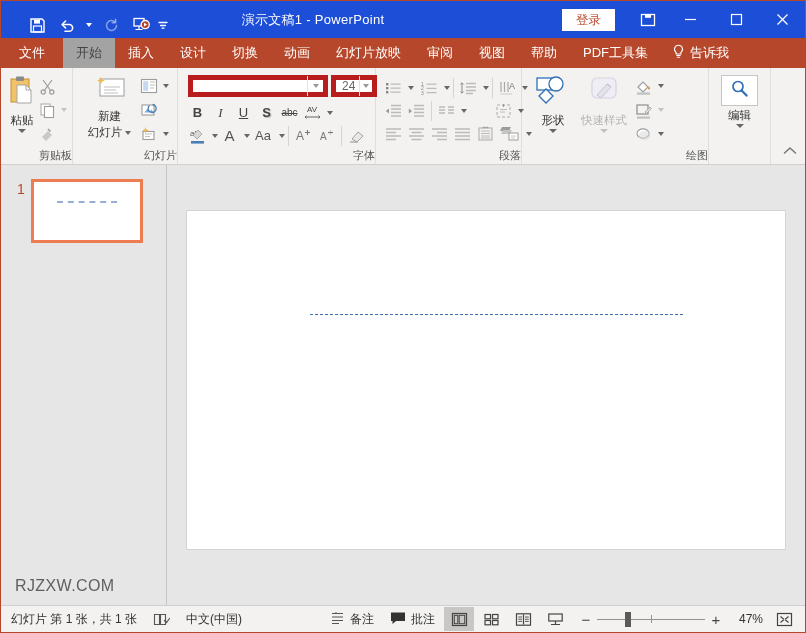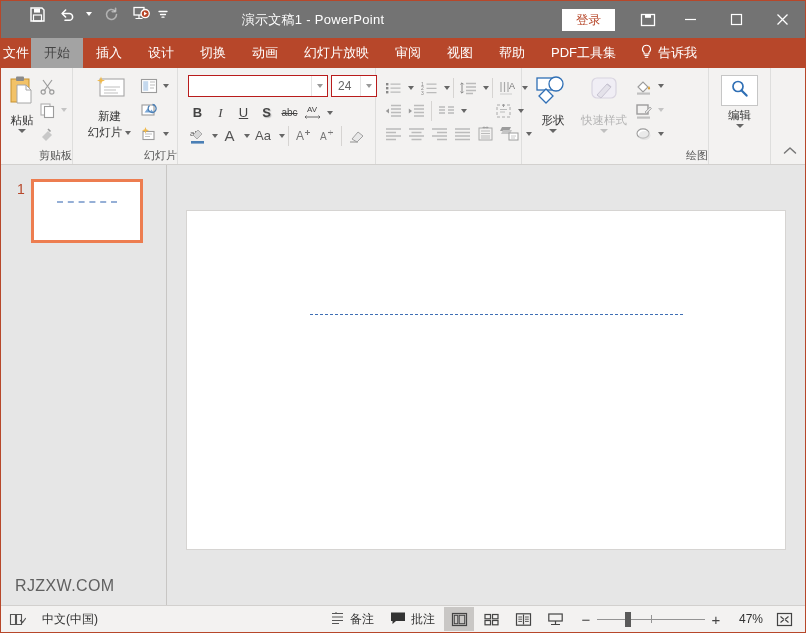--- a/index.html
+++ b/index.html
@@ -14,23 +14,23 @@
     position: relative;
     border: 1px solid #b7472a;
     background: #fff;
     display: flex;
     flex-direction: column;
   }
 
   
   .titlebar {
     height: 37px;
-    background: #737373;
+    background: #1d4ed8;
     display: flex;
-    align-items: flex-start;
+    align-items: flex-end;
     flex: 0 0 37px;
     position: relative;
   }
   .qat { display: flex; align-items: center; padding-left: 22px; gap: 2px; }
   .qat-btn {
     width: 28px; height: 26px;
     display: flex; align-items: center; justify-content: center;
     cursor: pointer;
   }
   .qat-btn svg { display: block; }
@@ -96,21 +96,21 @@
     font-size: 13px;
     padding: 0 13px;
     display: flex; align-items: center;
     cursor: pointer;
     white-space: nowrap;
   }
   .tab.active {
     background: #a3a3a3;
     color: #444;
   }
-  .tab.first { padding: 0 2px; }
+  .tab.first { padding: 0 18px; }
   .tab-ic {
     display: flex; align-items: center; gap: 5px;
     color: #fff; font-size: 13px;
     padding: 0 11px;
     cursor: pointer;
     justify-content: space-between;
   }
 
   
   .ribbon {
@@ -175,21 +175,21 @@
     border-right: 3.5px solid transparent;
     border-top: 4px solid #666;
     margin-left: 3px;
   }
   .mini-caret.dis { border-top-color: #c4c4c4; }
 
   
   .fontbox-row { display: flex; height: 22px; margin: 3px 0 4px 2px; }
   .combo {
     background: #fff;
-    border: 1px solid #b91c1c;
+    border: 5px solid #b91c1c;
     height: 22px;
     display: flex; align-items: center;
     font-size: 12px;
     color: #666;
     position: relative;
   }
   .combo .val { padding: 0 4px 0 6px; flex: 1; }
   .combo .cbtn {
     width: 16px; height: 20px;
     display: flex; align-items: center; justify-content: center;
@@ -599,20 +599,21 @@
           </div>
           <span class="sep-v"></span>
           <div class="fbtn">
             <svg width="19" height="17" viewBox="0 0 19 17">
                 <path d="M5 12l6-7 5 4-6 6z" fill="#e8e8e8" stroke="#a0a0a0" stroke-width="1"></path>
                 <path d="M3 15h8" stroke="#a0a0a0" stroke-width="1.2"></path>
               </svg>
           </div>
         </div>
       </div>
+      <div class="grp-label">字体</div>
     </div>
 
     <div class="grp" style="width:146px">
       <div class="grp-body" style="flex-direction:column;align-items:flex-start;padding-left:6px;padding-top:4px">
         <div class="frow">
           <div class="fbtn">
             <svg width="19" height="16" viewBox="0 0 19 16">
                 <rect x="2" y="3" width="2.4" height="2.4" fill="#888"></rect>
                 <rect x="2" y="7" width="2.4" height="2.4" fill="#888"></rect>
                 <rect x="2" y="11" width="2.4" height="2.4" fill="#888"></rect>
@@ -709,20 +710,21 @@
             <svg width="21" height="17" viewBox="0 0 21 17">
                 <path d="M2 2h9l-2 4H0z" fill="#9c9c9c"></path>
                 <path d="M3 5h9l-2 4H1z" fill="#c4c4c4"></path>
                 <rect x="9" y="8" width="9" height="7" fill="#fff" stroke="#9c9c9c" stroke-width="1"></rect>
                 <path d="M11 11h5M11 13h4" stroke="#c8c8c8" stroke-width="1"></path>
               </svg>
           </div>
           <span class="mini-caret"></span>
         </div>
       </div>
+      <div class="grp-label">段落</div>
     </div>
 
     <div class="grp" style="width:187px">
       <div class="grp-body" style="justify-content:flex-start;padding-left:8px">
         <div class="bigbtn" style="width:46px">
           <span>
             <svg width="40" height="32" viewBox="0 0 40 32">
               <rect x="4" y="3" width="15" height="12" fill="#fff" stroke="#2f6fb5" stroke-width="1.3"></rect>
               <circle cx="23" cy="9" r="7" fill="#fff" stroke="#2f6fb5" stroke-width="1.3"></circle>
               <path d="M13 14l7 7-7 7-7-7z" fill="#fff" stroke="#2f6fb5" stroke-width="1.3"></path>
@@ -814,20 +816,21 @@
     </div>
 
     <div class="canvaspane">
       <div class="slide">
         <div class="dashline"></div>
       </div>
     </div>
   </div>
 
   <div class="statusbar">
+    <div class="sb-item" style="padding-left:10px">幻灯片 第 1 张，共 1 张</div>
     <div class="sb-item click">
       <svg width="17" height="15" viewBox="0 0 17 15">
           <path d="M1.5 2.5h5v10h-5z" fill="none" stroke="#555" stroke-width="1.1"></path>
           <path d="M7.5 2.5h5v10h-5z" fill="none" stroke="#555" stroke-width="1.1"></path>
           <path d="M11.5 8.5l2 2 3-4" fill="none" stroke="#555" stroke-width="1.2" stroke-linecap="round"></path>
         </svg>
     </div>
     <div class="sb-item click">中文(中国)</div>
     <div class="sb-spacer"></div>
     <div class="sb-item click">

